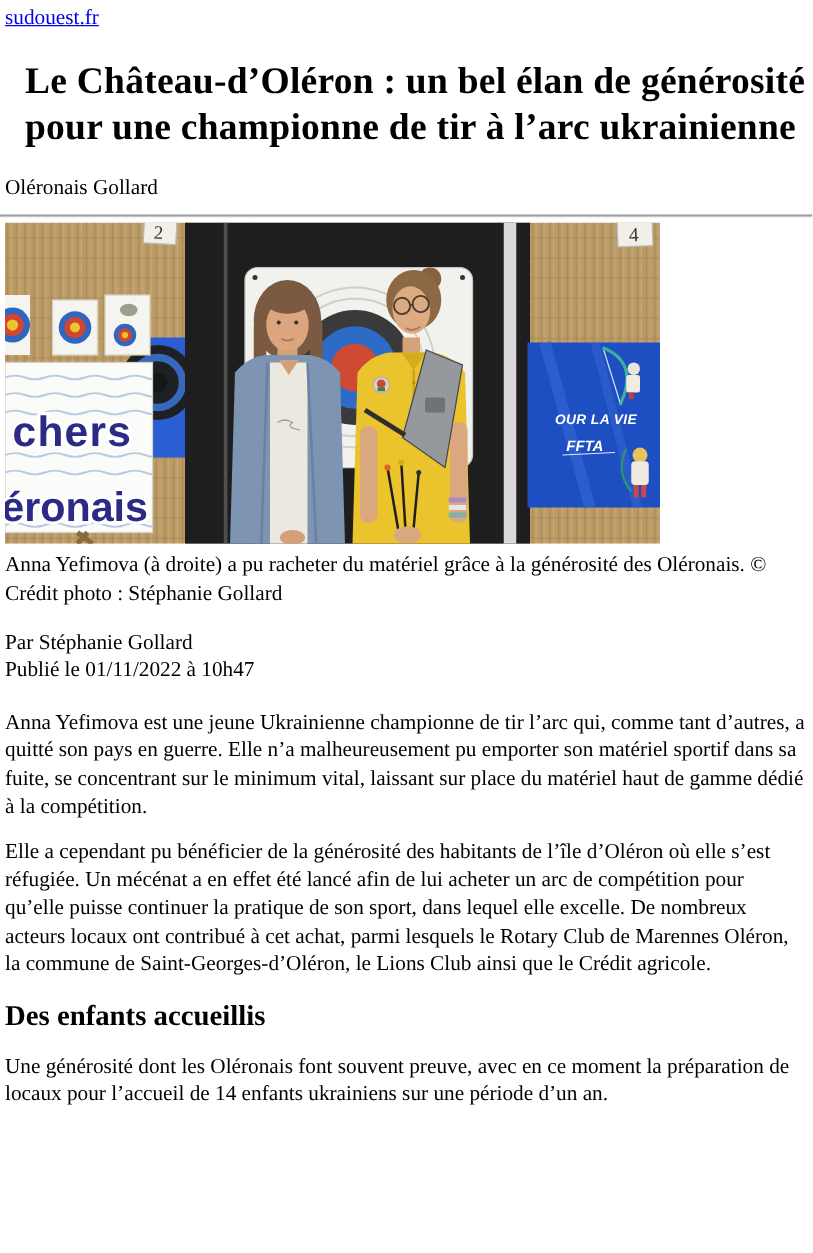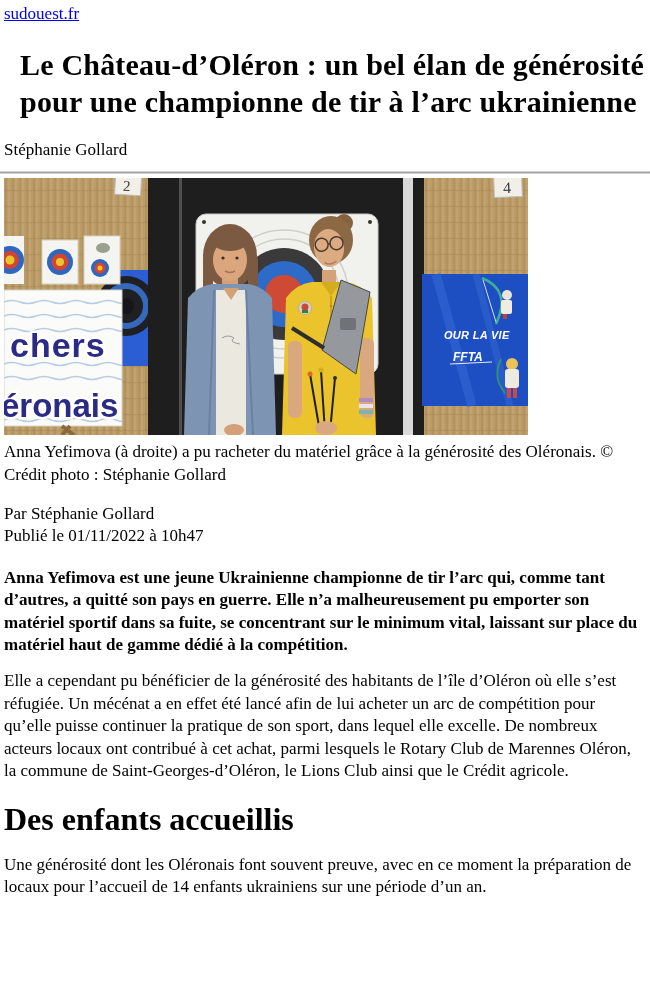--- a/index.html
+++ b/index.html
@@ -34,24 +34,24 @@
     margin:11px -4px 0 -4px;
     border:0;height:3px;
     background:linear-gradient(#f2f2f2,#9a9a9a 45%,#e9e9e9);
   }
   figure.photo-figure{margin:4px 0 0 0;}
   figure.photo-figure svg{display:block;}
   .caption{margin-top:6px;}
   .author-block{margin-top:17px;}
   .author-block div{line-height:1.28;}
   .article-body p{margin:14px 0 0 0;}
-  .article-body p.first{margin-top:20px;font-weight:bold;}
+  .article-body p.first{margin-top:20px;}
   h2.subheading{
     margin:15px 0 0 0;
-    font-size:32px;
+    font-size:23px;
     font-weight:bold;
   }
   .banner-word{
     font-family:"Liberation Sans",sans-serif;
     font-weight:bold;
     paint-order:stroke;
     stroke:#ffffff;
     fill:#2b2b85;
   }
   .ffta-text{
@@ -65,21 +65,21 @@
 </head>
 <body>
 
 
 
 <a href="#" class="site-link">sudouest.fr</a>
 
 <h1 class="article-title">Le Château-d’Oléron : un bel élan de générosité pour une championne de tir à l’arc ukrainienne</h1>
 
 <div class="byline">
-  <div>Stéphanie Gollard</div>
+  <div>Oléronais Gollard</div>
 </div>
 
 <hr class="divider">
 
 <figure class="photo-figure">
   <svg width="524" height="257" viewBox="0 0 524 257">
     <defs>
       <pattern id="straw" width="7" height="16" patternUnits="userSpaceOnUse">
         <rect width="7" height="16" fill="#bb9c68"></rect>
         <line x1="2" y1="0" x2="2" y2="16" stroke="#a5854f" stroke-width="1.2" opacity="0.7"></line>

